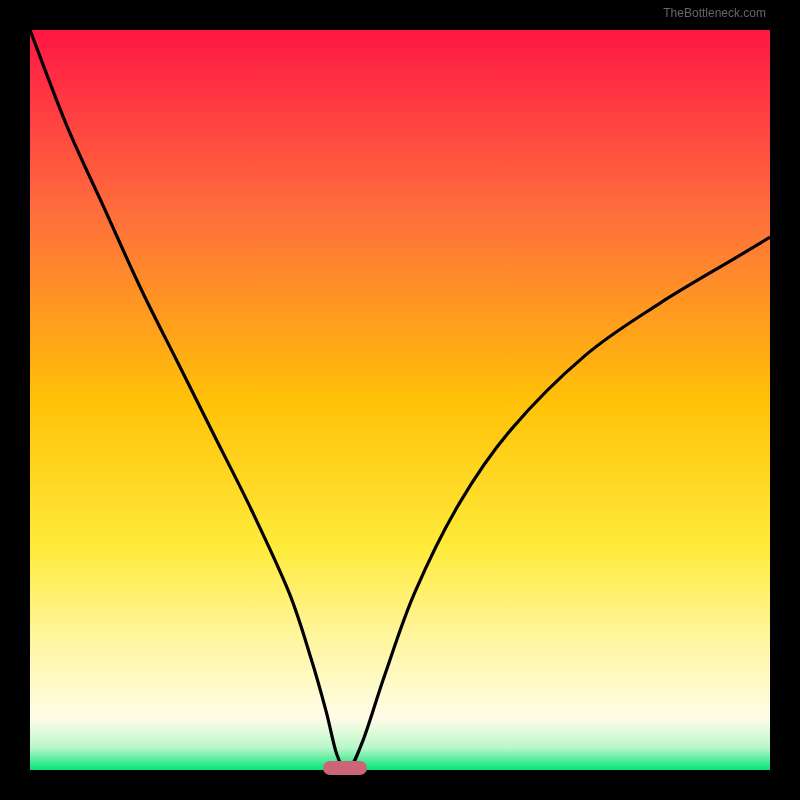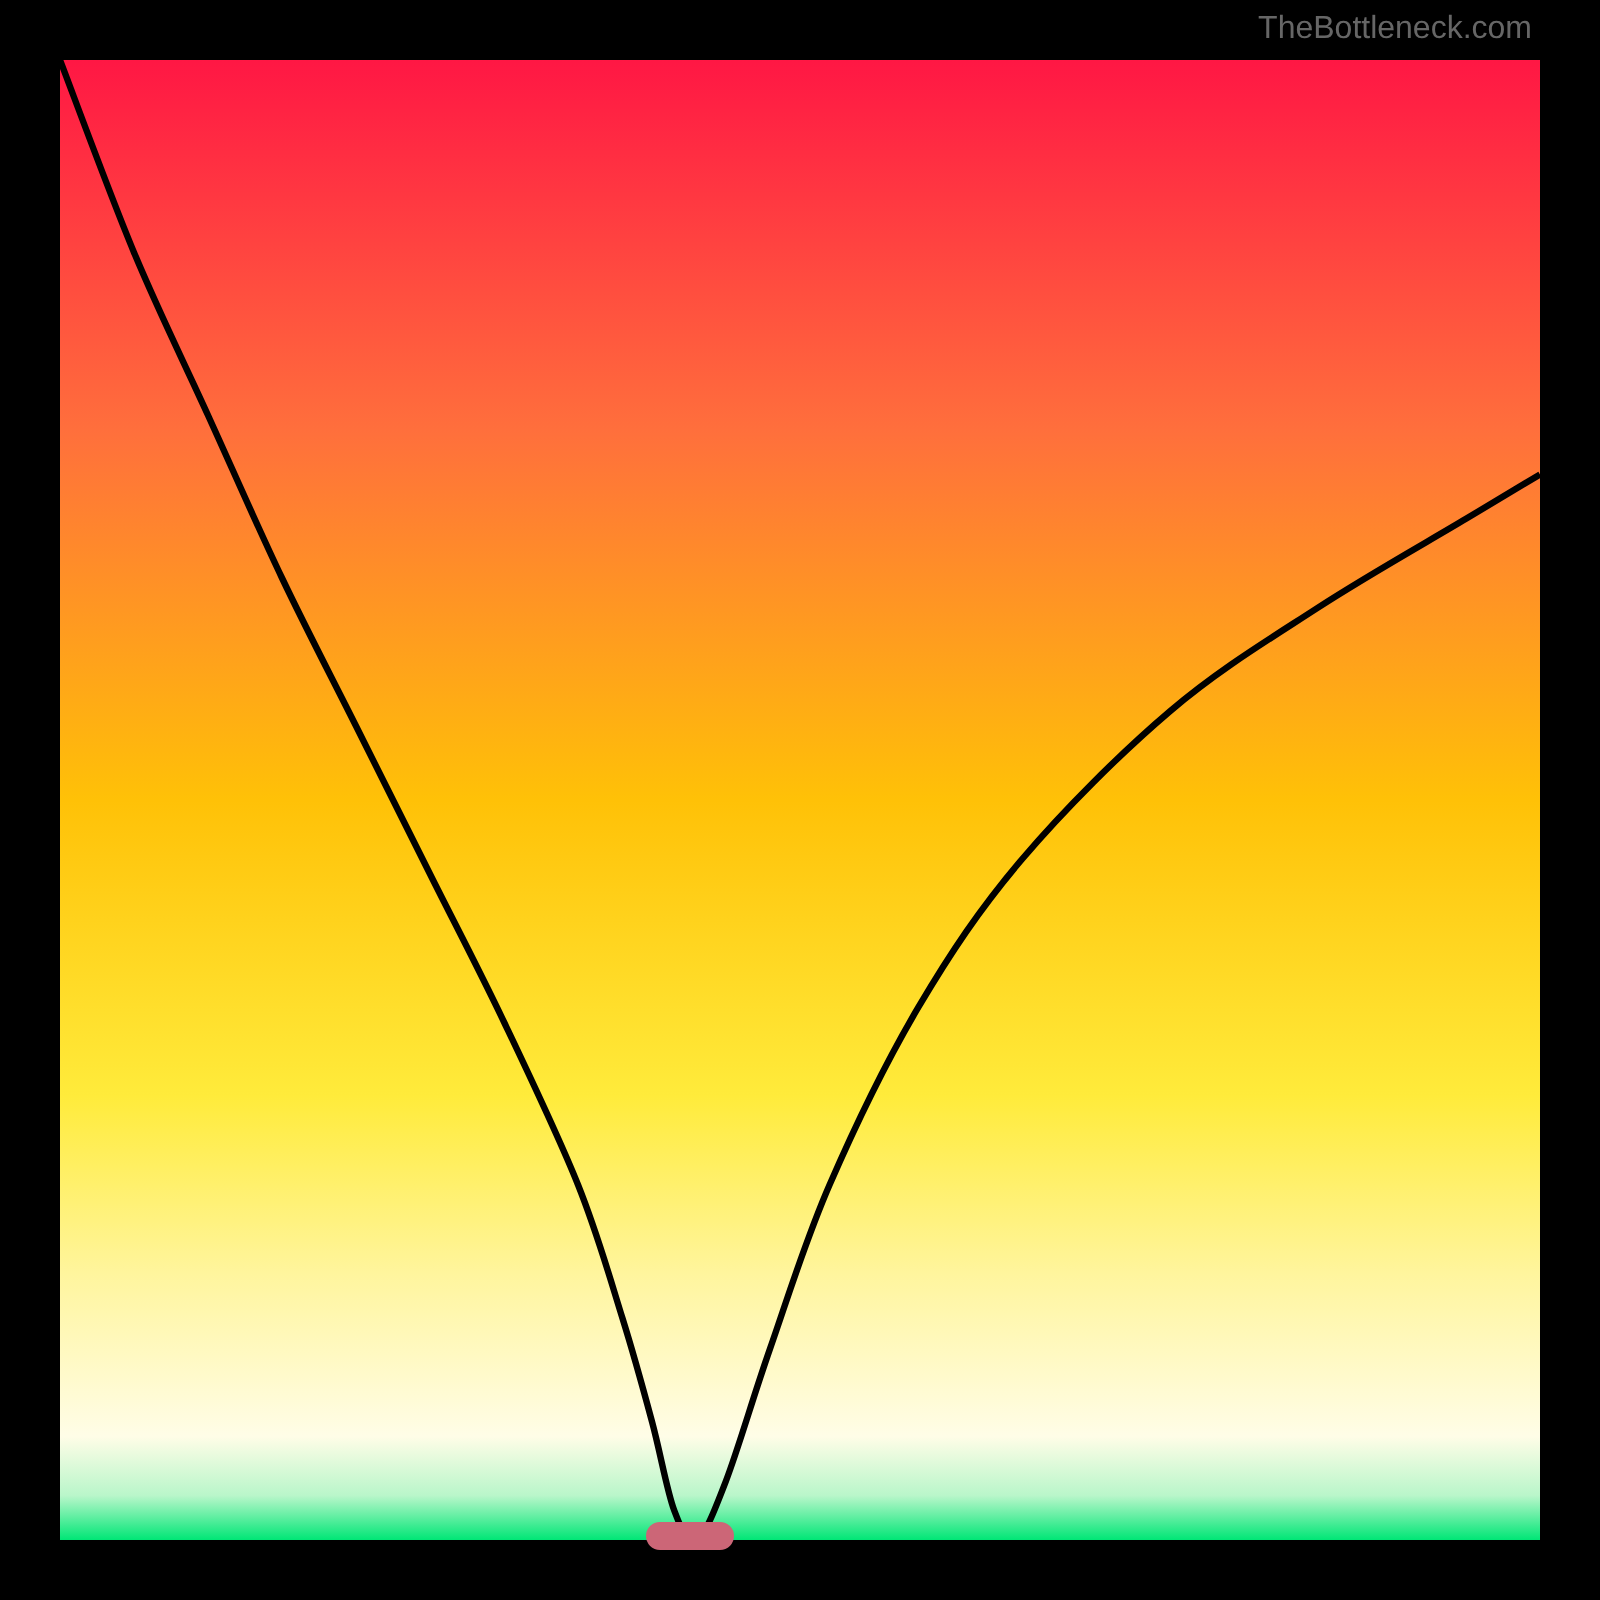--- a/index.html
+++ b/index.html
@@ -1,17 +1,17 @@
 <!DOCTYPE html>
 <html><head>
   <meta charset="utf-8">
   <style>
     * { margin: 0; padding: 0; box-sizing: border-box; }
     body { width: 800px; height: 800px; background: #000; position: relative; font-family: Arial, sans-serif; }
-    .watermark { position: absolute; top: 6px; right: 34px; color: #666; font-size: 16px; z-index: 10; }
+    .watermark { position: absolute; top: 6px; right: 34px; color: #666; font-size: 12px; z-index: 10; }
     .plot-area { position: absolute; top: 30px; left: 30px; width: 740px; height: 740px; }
     .plot-area svg { display: block; }
     .marker { position: absolute; width: 44px; height: 14px; background: #cc6677; border-radius: 7px; }
   </style>
 </head>
 <body>
 
 <div class="watermark">TheBottleneck.com</div>
 
 <div class="plot-area">

